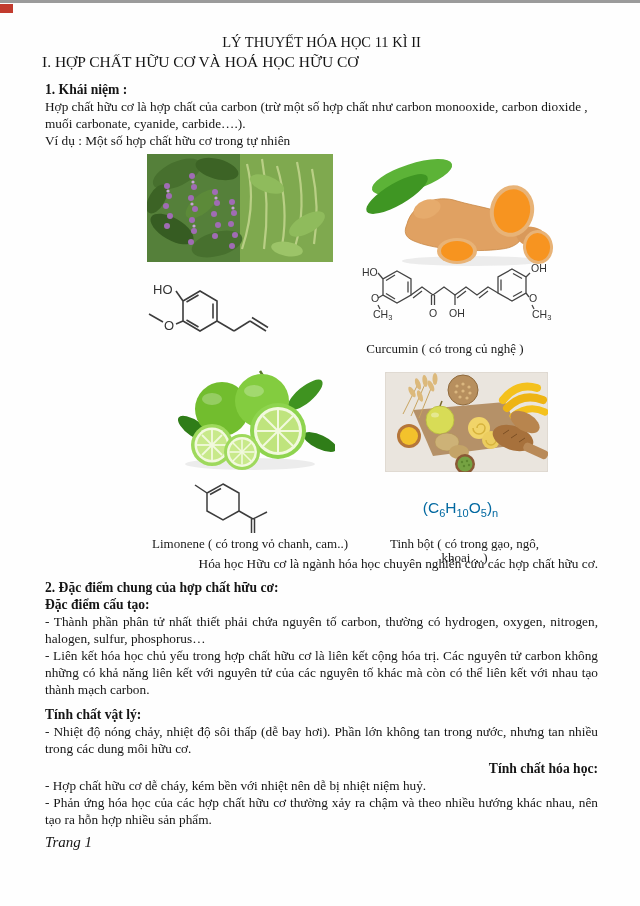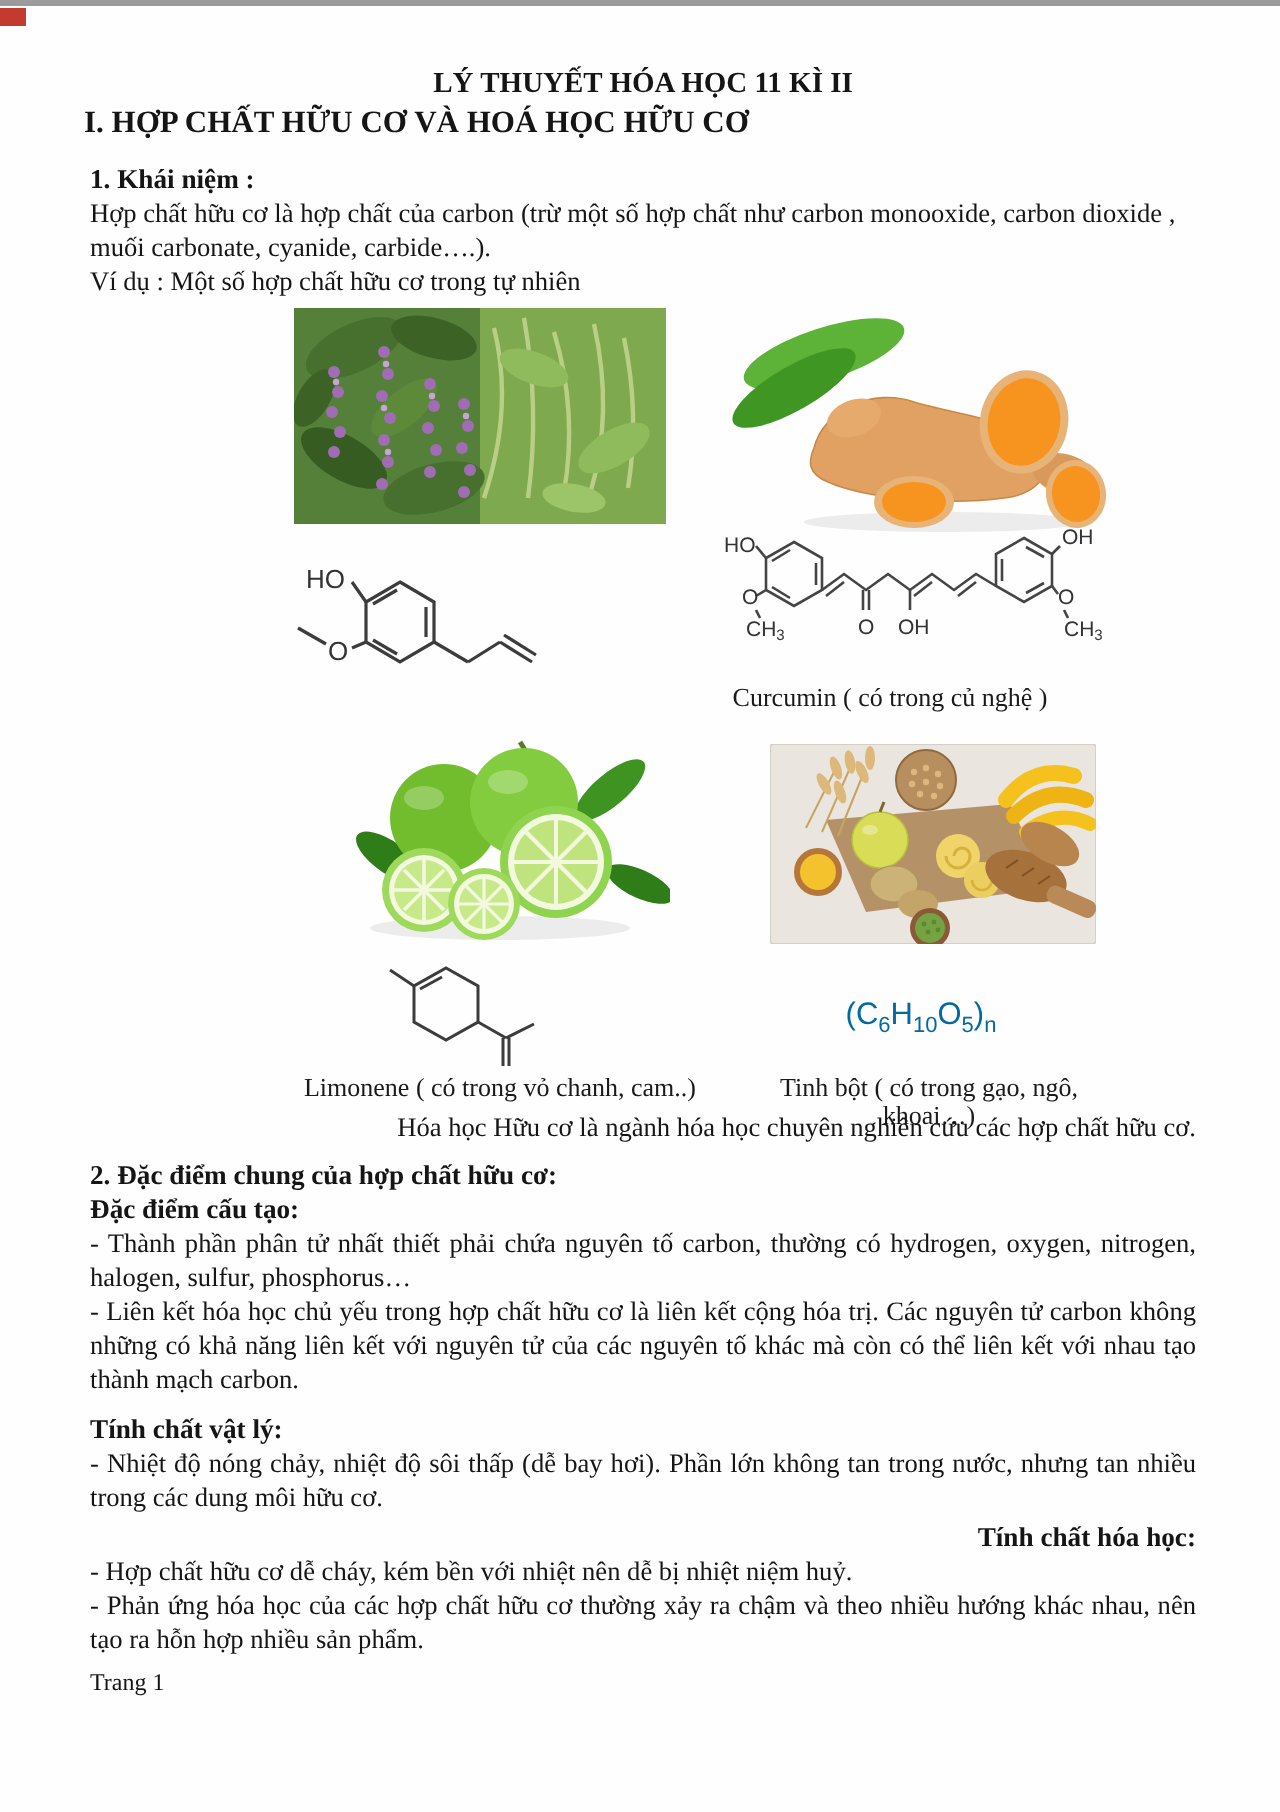--- a/index.html
+++ b/index.html
@@ -1,35 +1,35 @@
 <!DOCTYPE html>
 <html><head>
 <meta charset="utf-8">
 <style>
   html,body{margin:0;padding:0;background:#ffffff;}
   .page{position:relative;width:640px;height:906px;background:#fefefe;overflow:hidden;
         font-family:"Liberation Serif", serif;color:#151515;}
   .topbar{position:absolute;left:0;top:0;width:640px;height:3px;background:#9b9b9b;}
   .redmark{position:absolute;left:0;top:4px;width:13px;height:9px;background:#c23b2e;}
   .content{position:absolute;left:0;top:0;width:640px;padding:33px 42px 0 45px;box-sizing:border-box;}
-  .t1{font-weight:bold;text-align:center;font-size:14.5px;line-height:18px;margin:0;}
+  .t1{font-weight:normal;text-align:center;font-size:14.5px;line-height:18px;margin:0;}
   .t2{font-weight:bold;text-align:center;font-size:14.5px;line-height:18px;margin:0;}
-  .t3{font-weight:bold;font-size:15.5px;line-height:19px;margin:1px 0 0 -3px;}
+  .t3{font-weight:normal;font-size:15.5px;line-height:19px;margin:1px 0 0 -3px;}
   .h-bold{font-weight:bold;font-size:13.6px;line-height:17px;margin:0;}
   .mt10{margin-top:10px;} .mt8{margin-top:8px;} .mt5{margin-top:5px;} .mt7{margin-top:7px;}
   .mt18{margin-top:18px;} .mt3{margin-top:3px;text-align:right;}
   p.body{font-size:13.3px;line-height:17px;margin:0;}
   p.just{text-align:justify;}
   .figure-area{position:relative;height:406px;margin:0 -42px 0 -45px;}
   .figure-area .abs{position:absolute;}
   .caption{font-size:13px;line-height:14px;text-align:center;color:#1a1a1a;}
   .formula{font-family:"Liberation Sans", sans-serif;font-size:15.5px;color:#0369a1;text-align:center;}
   .formula sub{font-size:11px;}
   .conclusion{margin-left:35px;text-align:right;}
-  .footer{font-size:12px;margin-top:6px;}
+  .footer{font-style:italic;font-size:15px;margin-top:6px;}
   svg text{font-family:"Liberation Sans", sans-serif;fill:#333;}
 </style>
 </head>
 <body>
 
 <div class="page">
   <div class="topbar"></div>
   <div class="redmark"></div>
 
   <div class="content">

